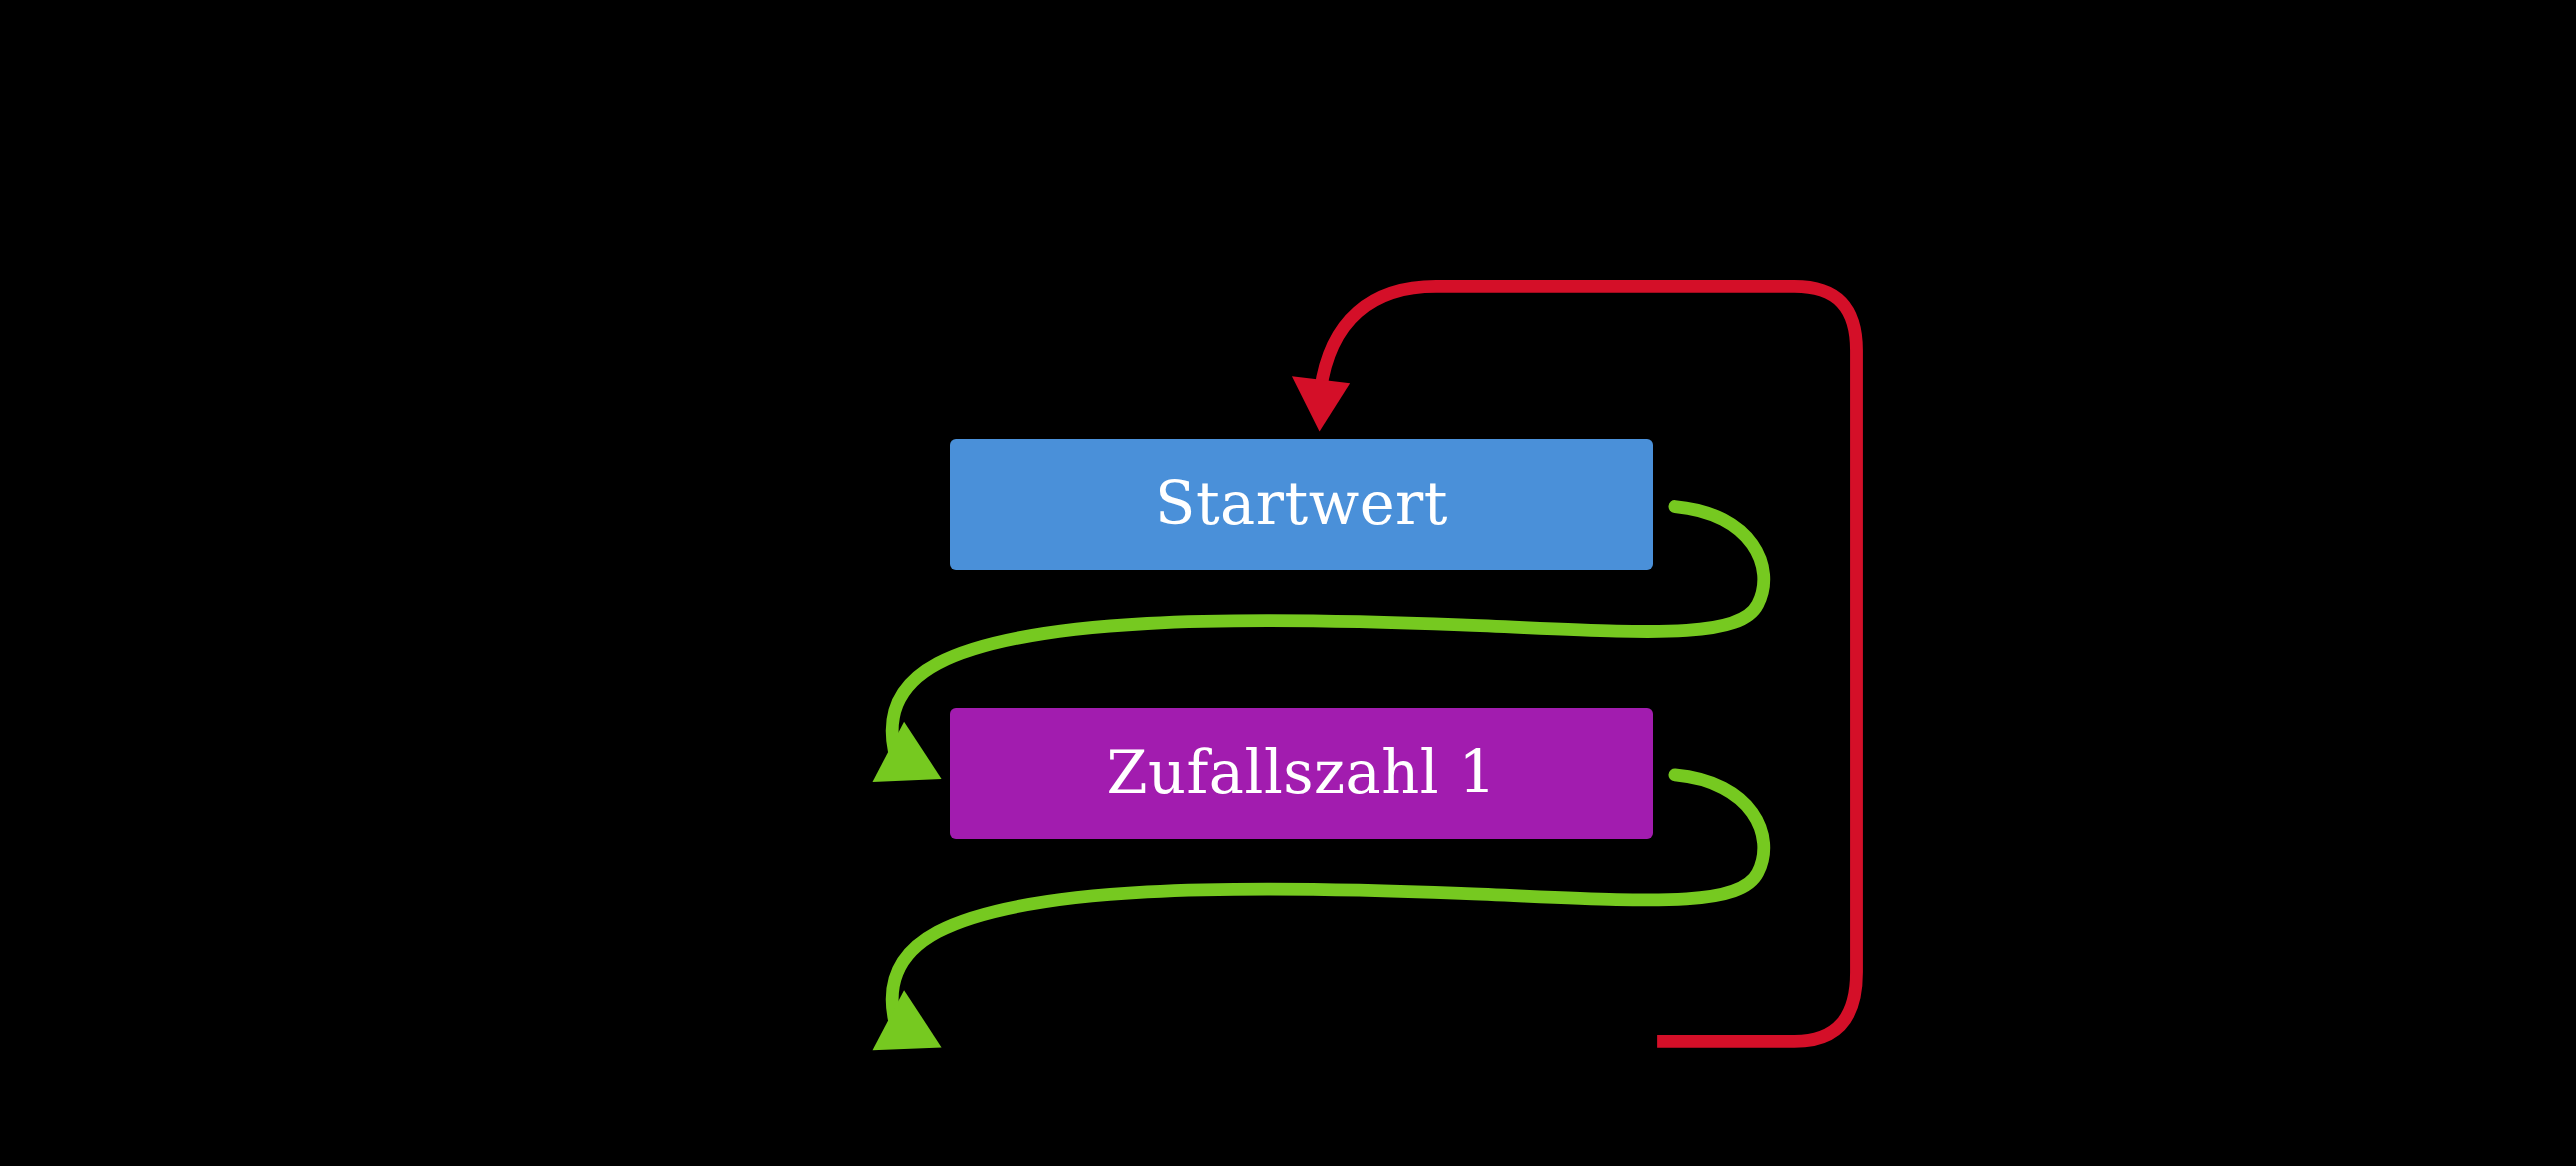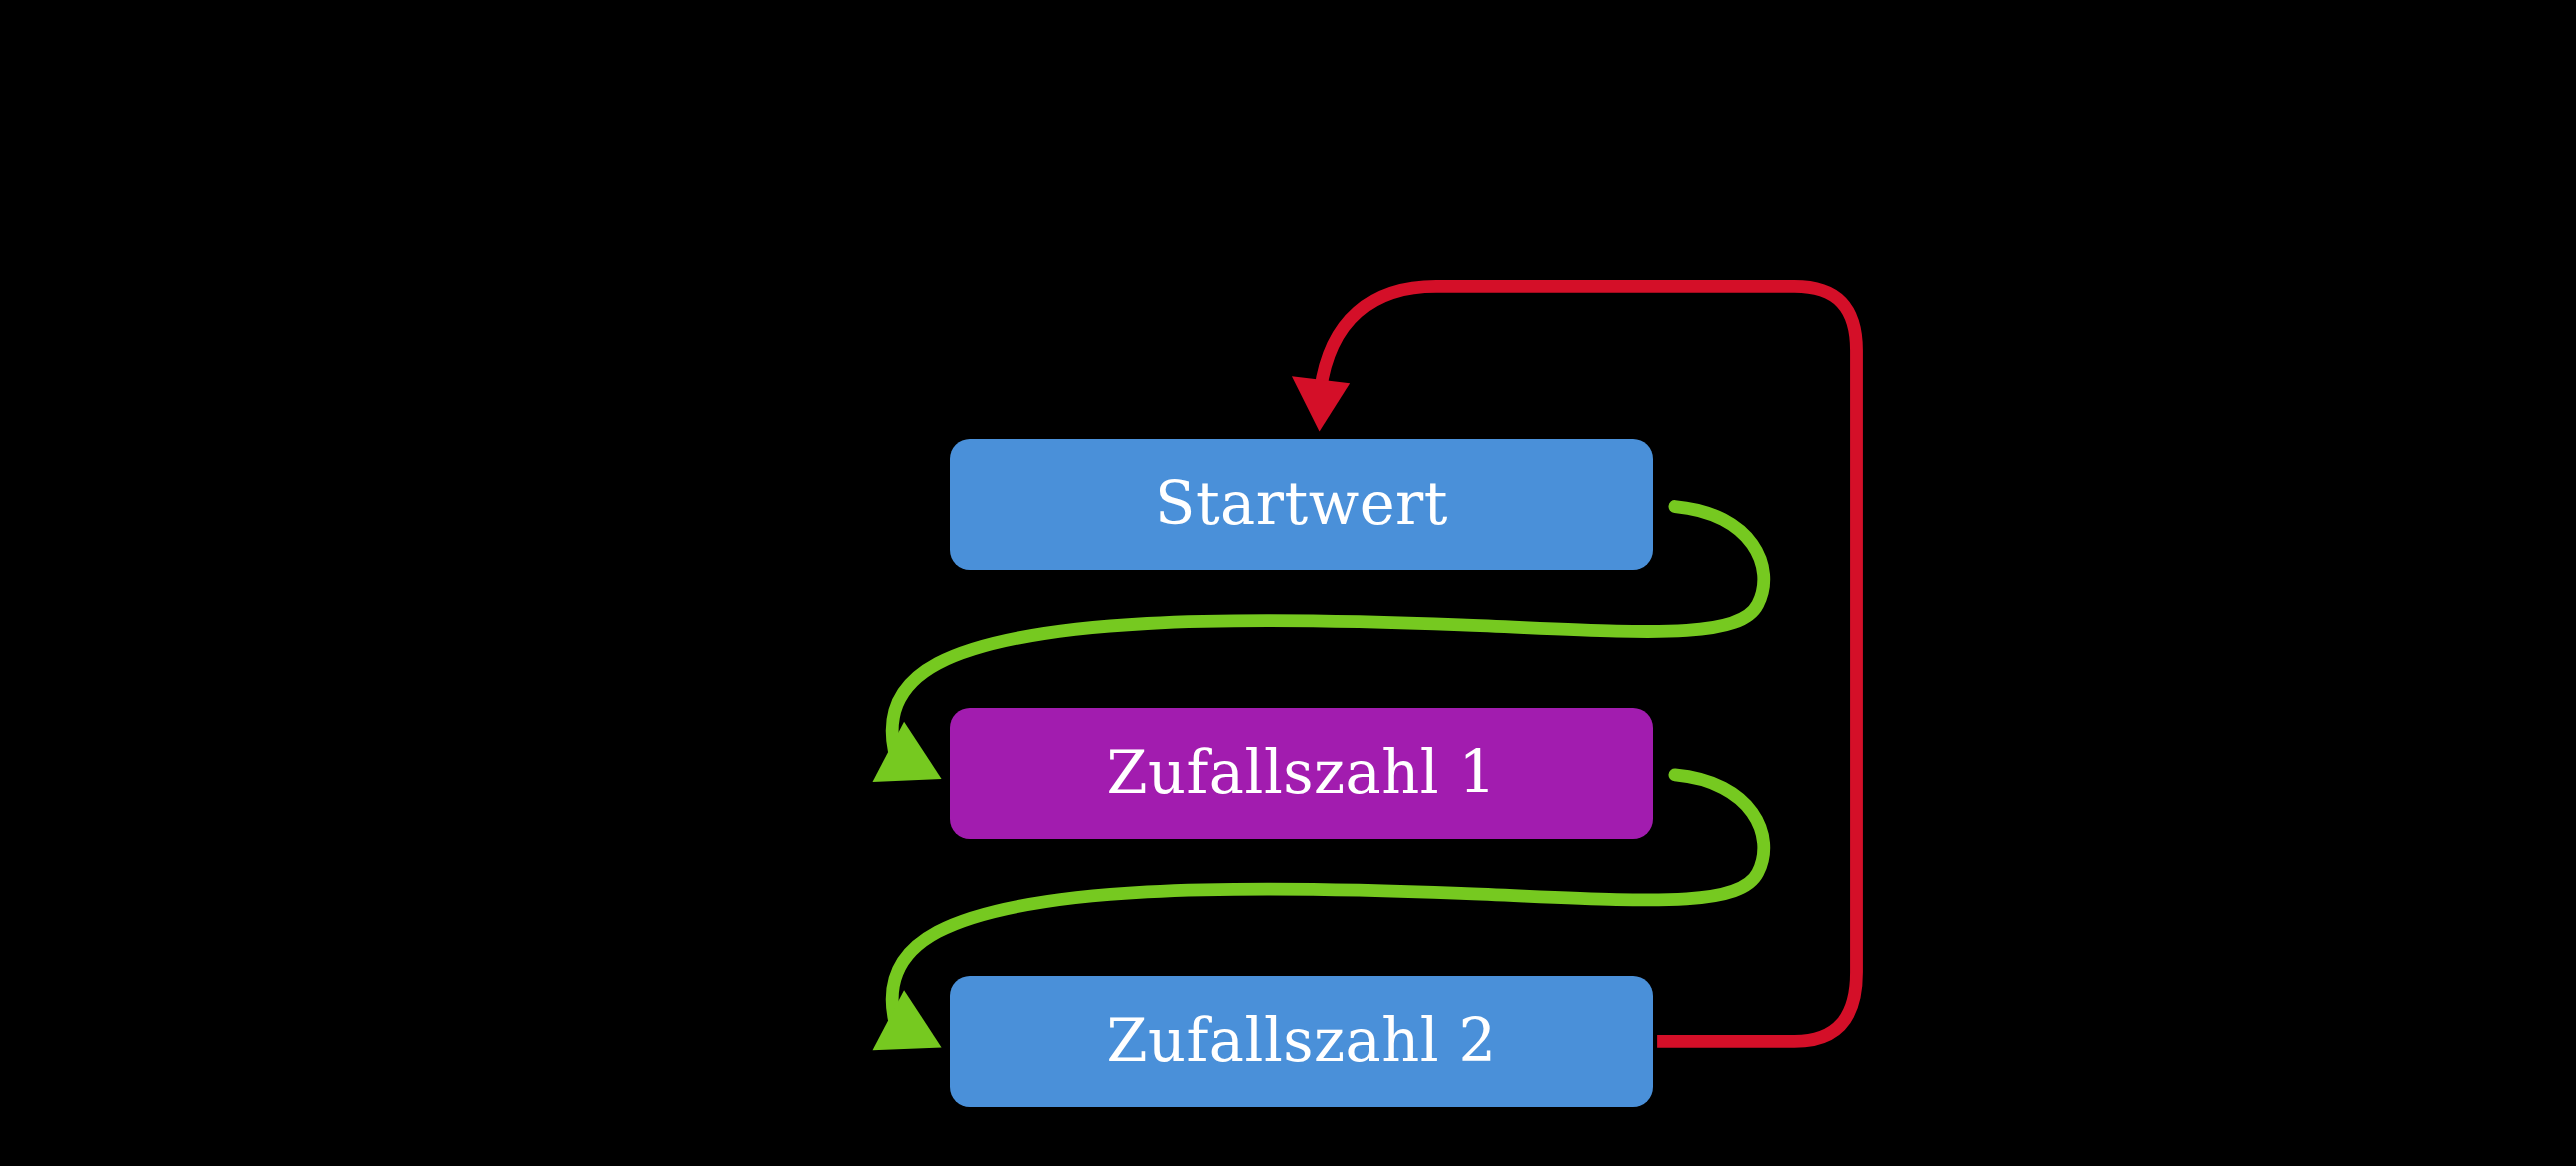--- a/index.html
+++ b/index.html
@@ -26,21 +26,21 @@
     top: 0;
     width: 2576px;
     height: 1167px;
     pointer-events: none;
   }
   .node {
     position: absolute;
     display: flex;
     align-items: center;
     justify-content: center;
-    border-radius: 20px;
+    border-radius: 6px;
     box-sizing: border-box;
     color: #ffffff;
     font-family: "DejaVu Serif", serif;
     font-size: 59px;
     font-weight: 400;
     letter-spacing: 0.5px;
     line-height: 1;
     white-space: nowrap;
     user-select: none;
   }
@@ -88,18 +88,15 @@
   </svg>
 
   <div class="node" style="left:950px; top:439px; width:703px; height:131px; background:#4a90d9;">
     <span class="node-label">Startwert</span>
   </div>
 
   <div class="node" style="left:950px; top:708px; width:703px; height:131px; background:#a21caf;">
     <span class="node-label">Zufallszahl 1</span>
   </div>
 
-  <div class="node" style="left:950px; top:976px; width:703px; height:131px; background:#4a90d9;">
-    <span class="node-label">Zufallszahl 2</span>
-  </div>
 
 </div>
 
 
 </body></html>

